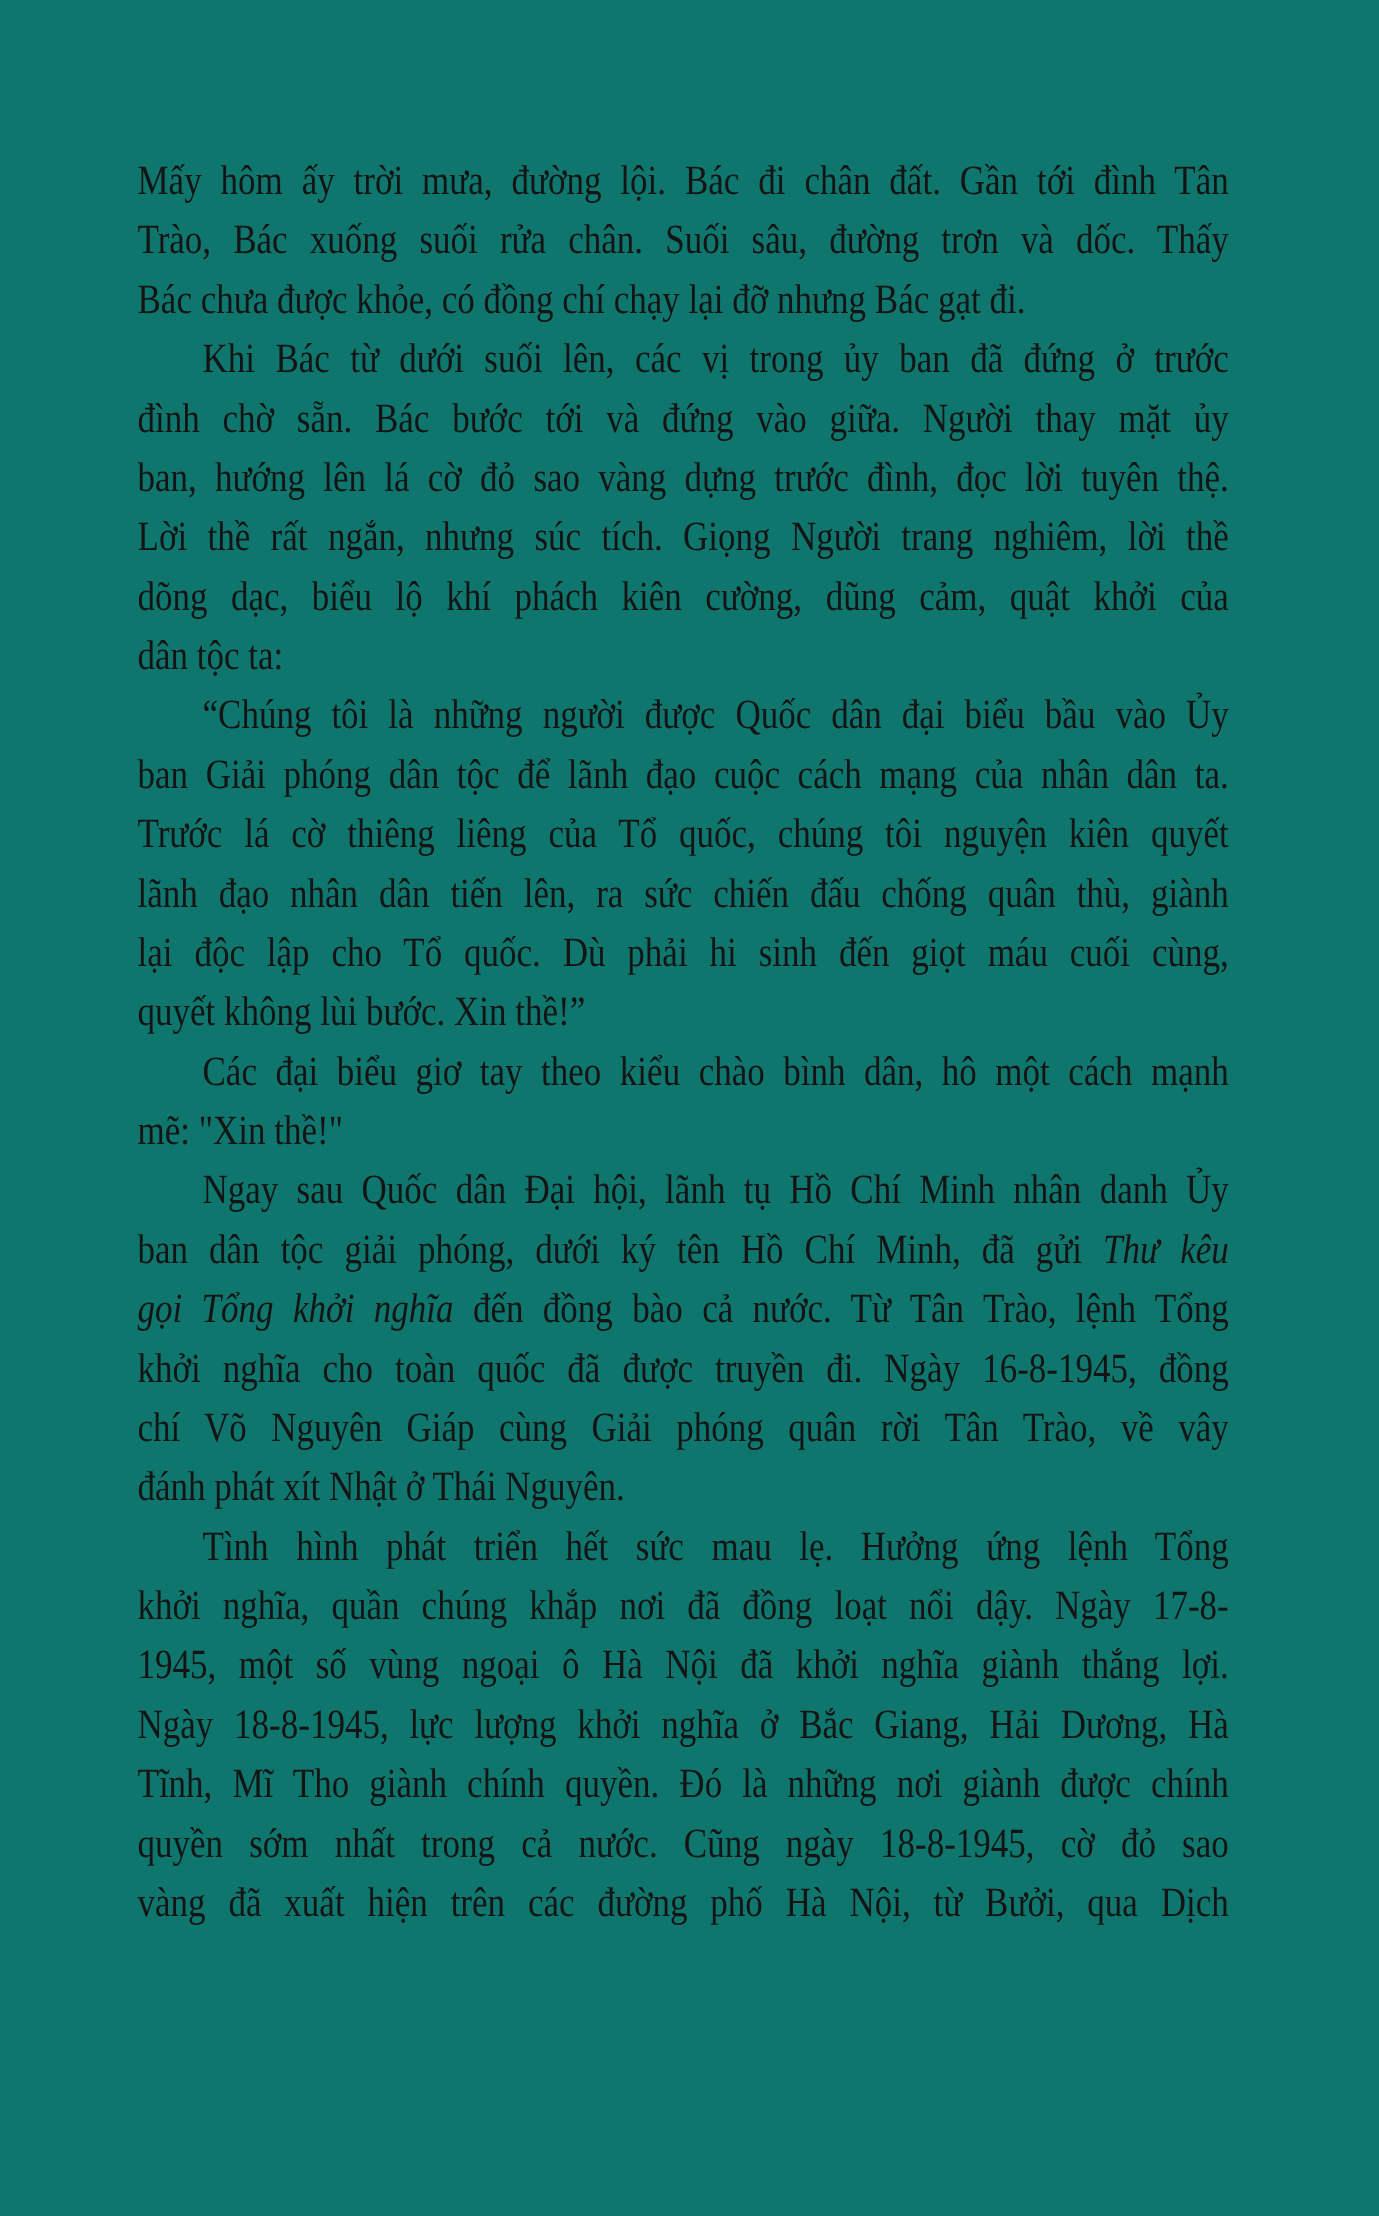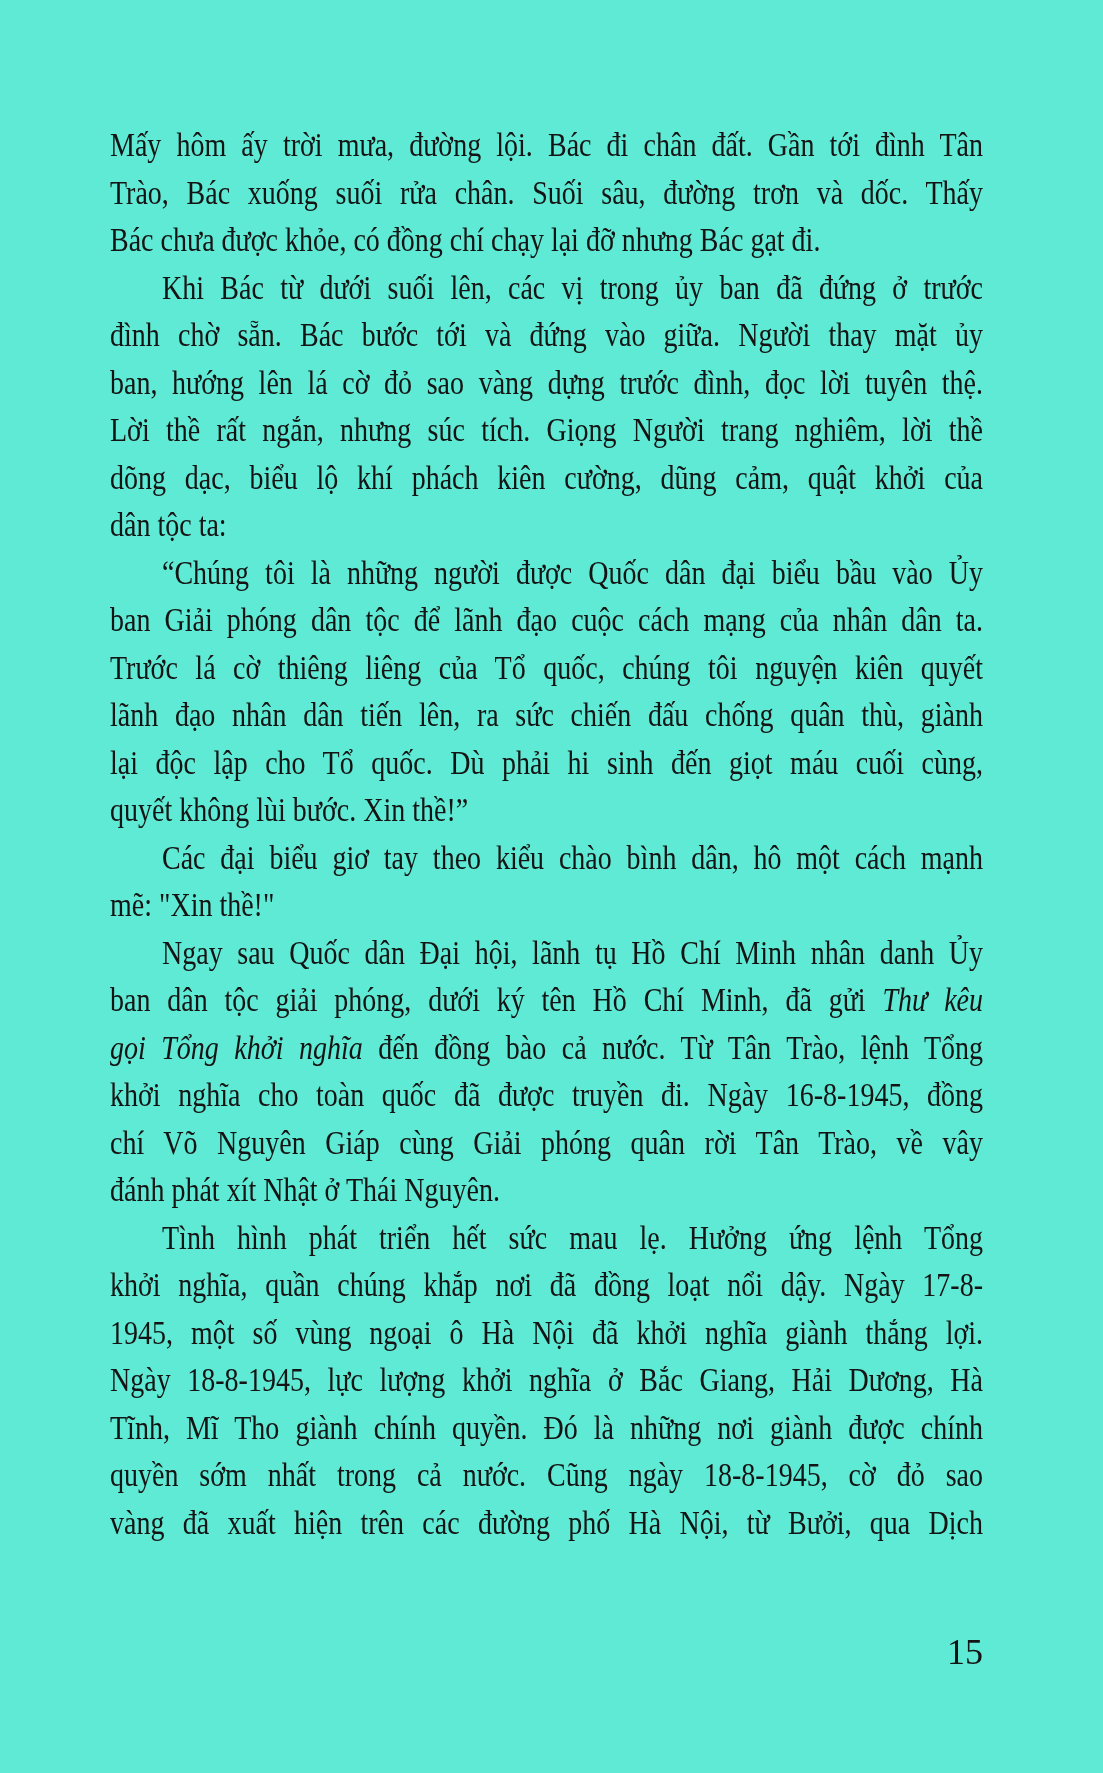--- a/index.html
+++ b/index.html
@@ -11,21 +11,21 @@
     width: 1103px;
     height: 1773px;
     position: relative;
     font-family: "Liberation Serif", "DejaVu Serif", serif;
     color: #141414;
     overflow: hidden;
   }
   .page {
     position: absolute;
     inset: 0;
-    background: #5eead4;
+    background: #0f766e;
   }
   .text-block {
     position: absolute;
     left: 110px;
     top: 122px;
     width: 873px;
     font-size: 28px;
     line-height: 40px;
     transform: scaleY(1.1875);        
     transform-origin: 0 0;
@@ -96,14 +96,13 @@
       <div class="paragraph">
         <div class="line just indent"><span>Tình hình phát triển hết sức mau lẹ. Hưởng ứng lệnh Tổng</span></div>
         <div class="line just"><span>khởi nghĩa, quần chúng khắp nơi đã đồng loạt nổi dậy. Ngày 17-8-</span></div>
         <div class="line just"><span>1945, một số vùng ngoại ô Hà Nội đã khởi nghĩa giành thắng lợi.</span></div>
         <div class="line just"><span>Ngày 18-8-1945, lực lượng khởi nghĩa ở Bắc Giang, Hải Dương, Hà</span></div>
         <div class="line just"><span>Tĩnh, Mĩ Tho giành chính quyền. Đó là những nơi giành được chính</span></div>
         <div class="line just"><span>quyền sớm nhất trong cả nước. Cũng ngày 18-8-1945, cờ đỏ sao</span></div>
         <div class="line just"><span>vàng đã xuất hiện trên các đường phố Hà Nội, từ Bưởi, qua Dịch</span></div>
       </div>
     </div>
-  <div class="page-number">15</div>
 </div>
 
 </body></html>

